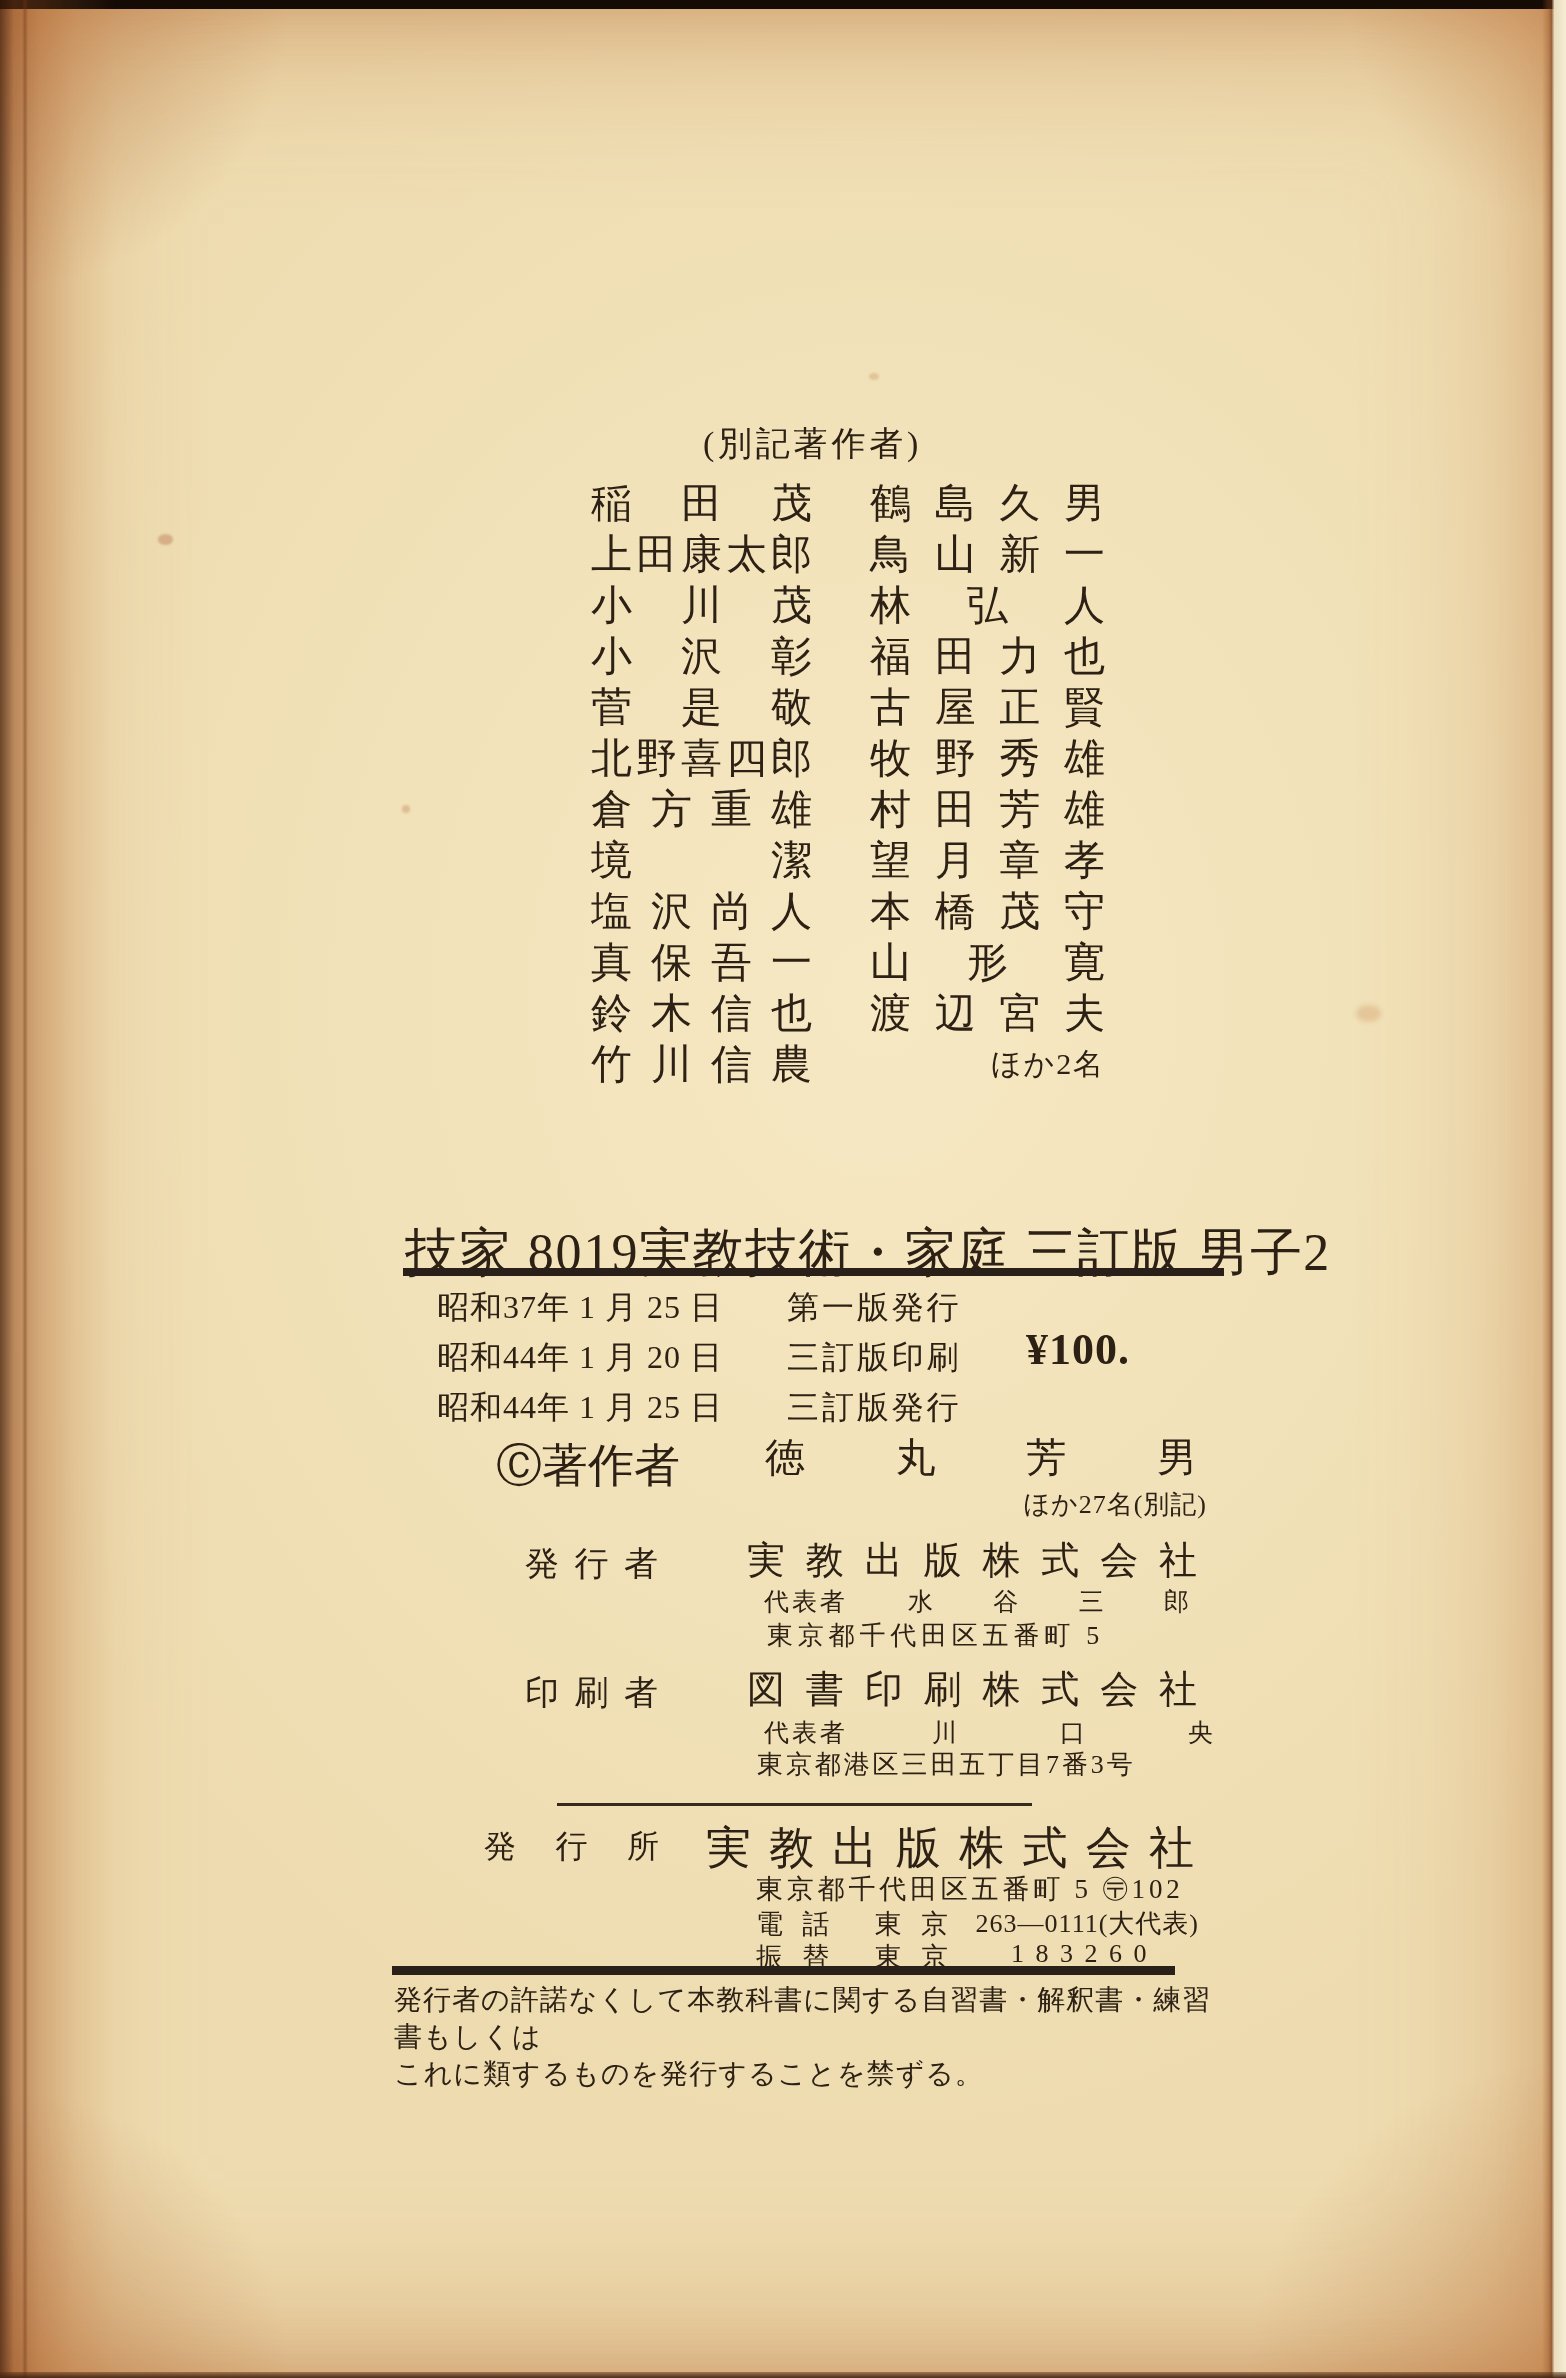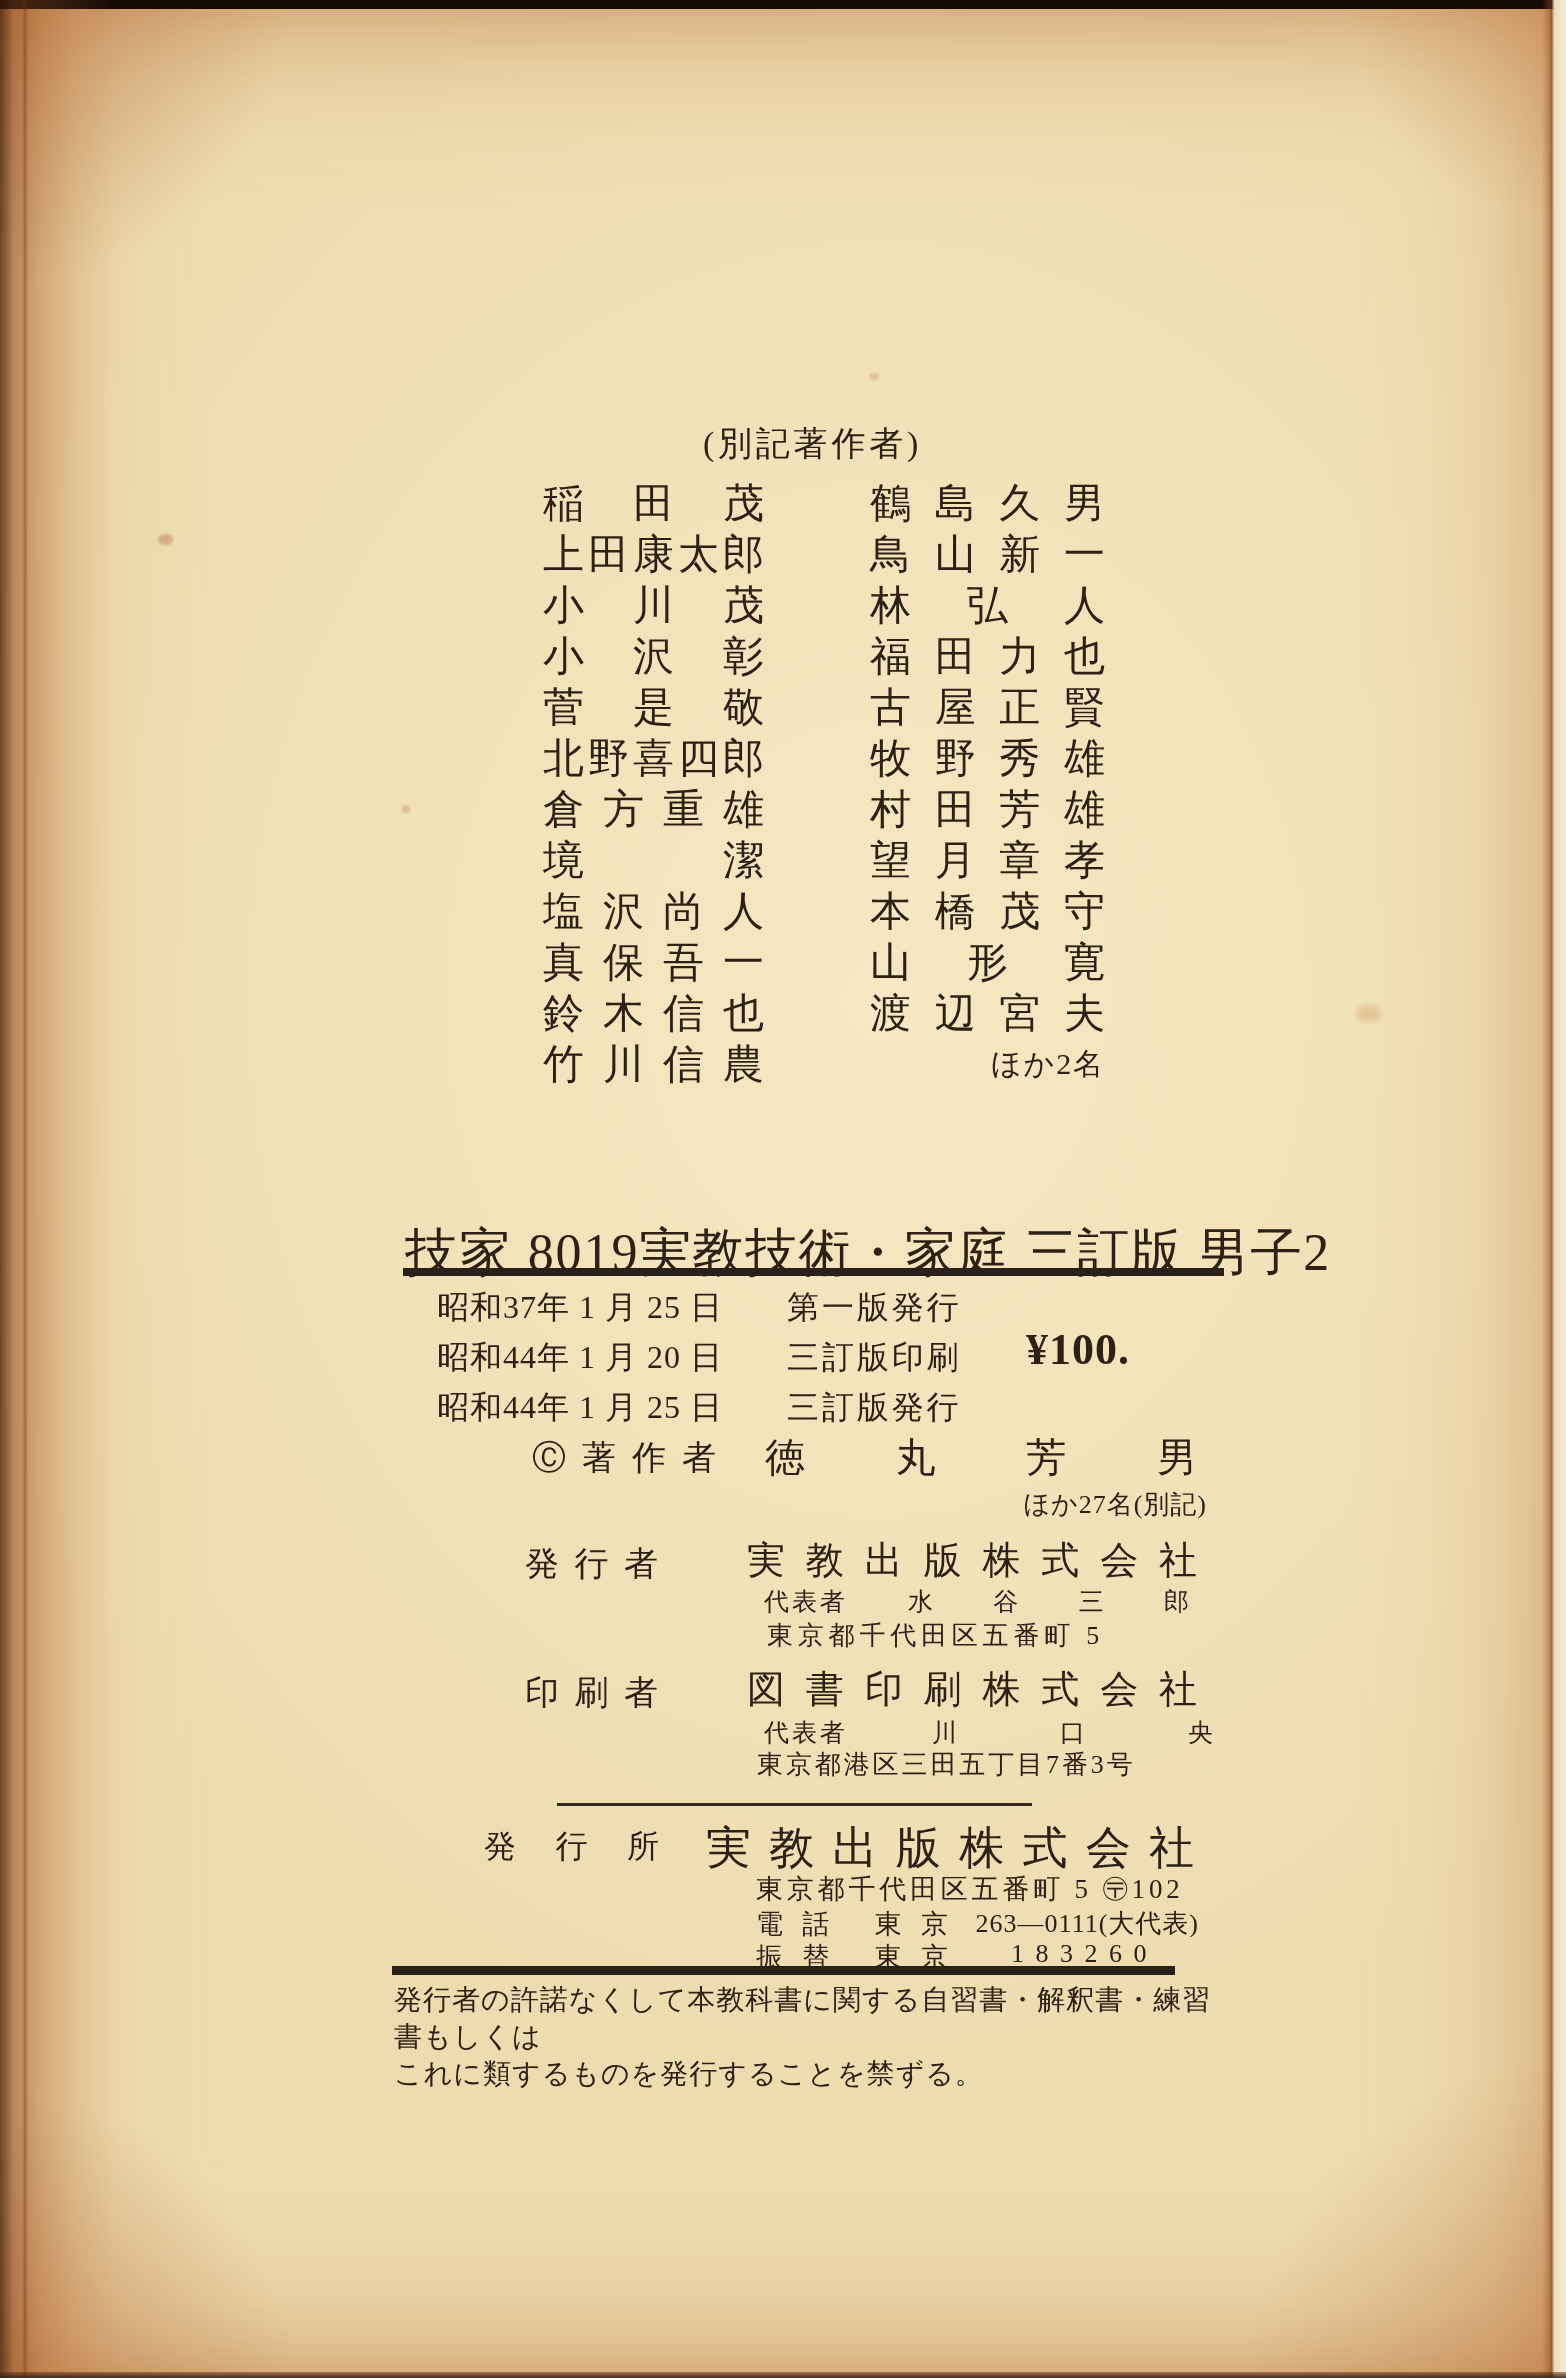--- a/index.html
+++ b/index.html
@@ -32,36 +32,36 @@
   .s3{left:1356px;top:1005px;width:25px;height:17.3px;background:rgba(190,120,60,0.25);filter:blur(2.9px);}
   .s4{left:869px;top:373px;width:9.6px;height:6.7px;background:rgba(160,80,30,0.20);filter:blur(1px);}
 
   .just{text-align:justify;text-align-last:justify;text-justify:inter-character;}
   .abs{position:absolute;}
 
   .hdr{left:672px;top:421px;width:281px;font-size:34px;text-align:center;letter-spacing:3.8px;white-space:nowrap;}
 
   .authors{left:543px;top:478px;width:562px;}
   .arow{display:flex;justify-content:space-between;align-items:center;height:51px;font-size:41px;}
-  .nl{width:221px;}
+  .nl{width:221px;margin-left:48px;}
   .nr{width:235px;}
   .note{font-size:30px;text-align:right;text-align-last:right;letter-spacing:1.9px;}
 
   .edline{left:405px;top:1218px;width:793px;display:flex;justify-content:space-between;align-items:center;font-size:52px;white-space:nowrap;}
   .edcode{letter-spacing:1.9px;}
   .edtitle{letter-spacing:1px;}
   .rule1{left:403px;top:1268px;width:821px;height:7.7px;background:#29201a;}
 
   .dates{left:437px;top:1283px;width:692px;}
   .drow{display:flex;align-items:center;height:50px;font-size:32px;white-space:nowrap;}
   .dval{width:317px;letter-spacing:1px;}
   .dlabel{margin-left:33px;letter-spacing:2.9px;}
   .price{left:1026px;top:1324px;font-size:44px;font-weight:bold;letter-spacing:1px;white-space:nowrap;}
 
-  .cplabel{left:496px;top:1435px;width:184px;font-size:34px;margin-left:36px;}
+  .cplabel{left:496px;top:1435px;width:184px;font-size:46px;}
   .cpname{left:765px;top:1430px;width:432px;font-size:40px;}
   .cpnote{left:990px;top:1487px;width:217px;font-size:26px;text-align:right;white-space:nowrap;letter-spacing:1px;}
 
   .publabel{left:525px;top:1541px;width:133px;font-size:34px;}
   .pubco{left:747px;top:1535px;width:450px;font-size:38px;}
   .pubrepl{left:764px;top:1585px;font-size:25px;letter-spacing:2.9px;white-space:nowrap;}
   .pubrepn{left:908px;top:1585px;width:281px;font-size:25px;}
   .pubaddr{left:767px;top:1618px;font-size:26px;letter-spacing:4.8px;white-space:nowrap;}
 
   .prlabel{left:525px;top:1670px;width:133px;font-size:34px;}

